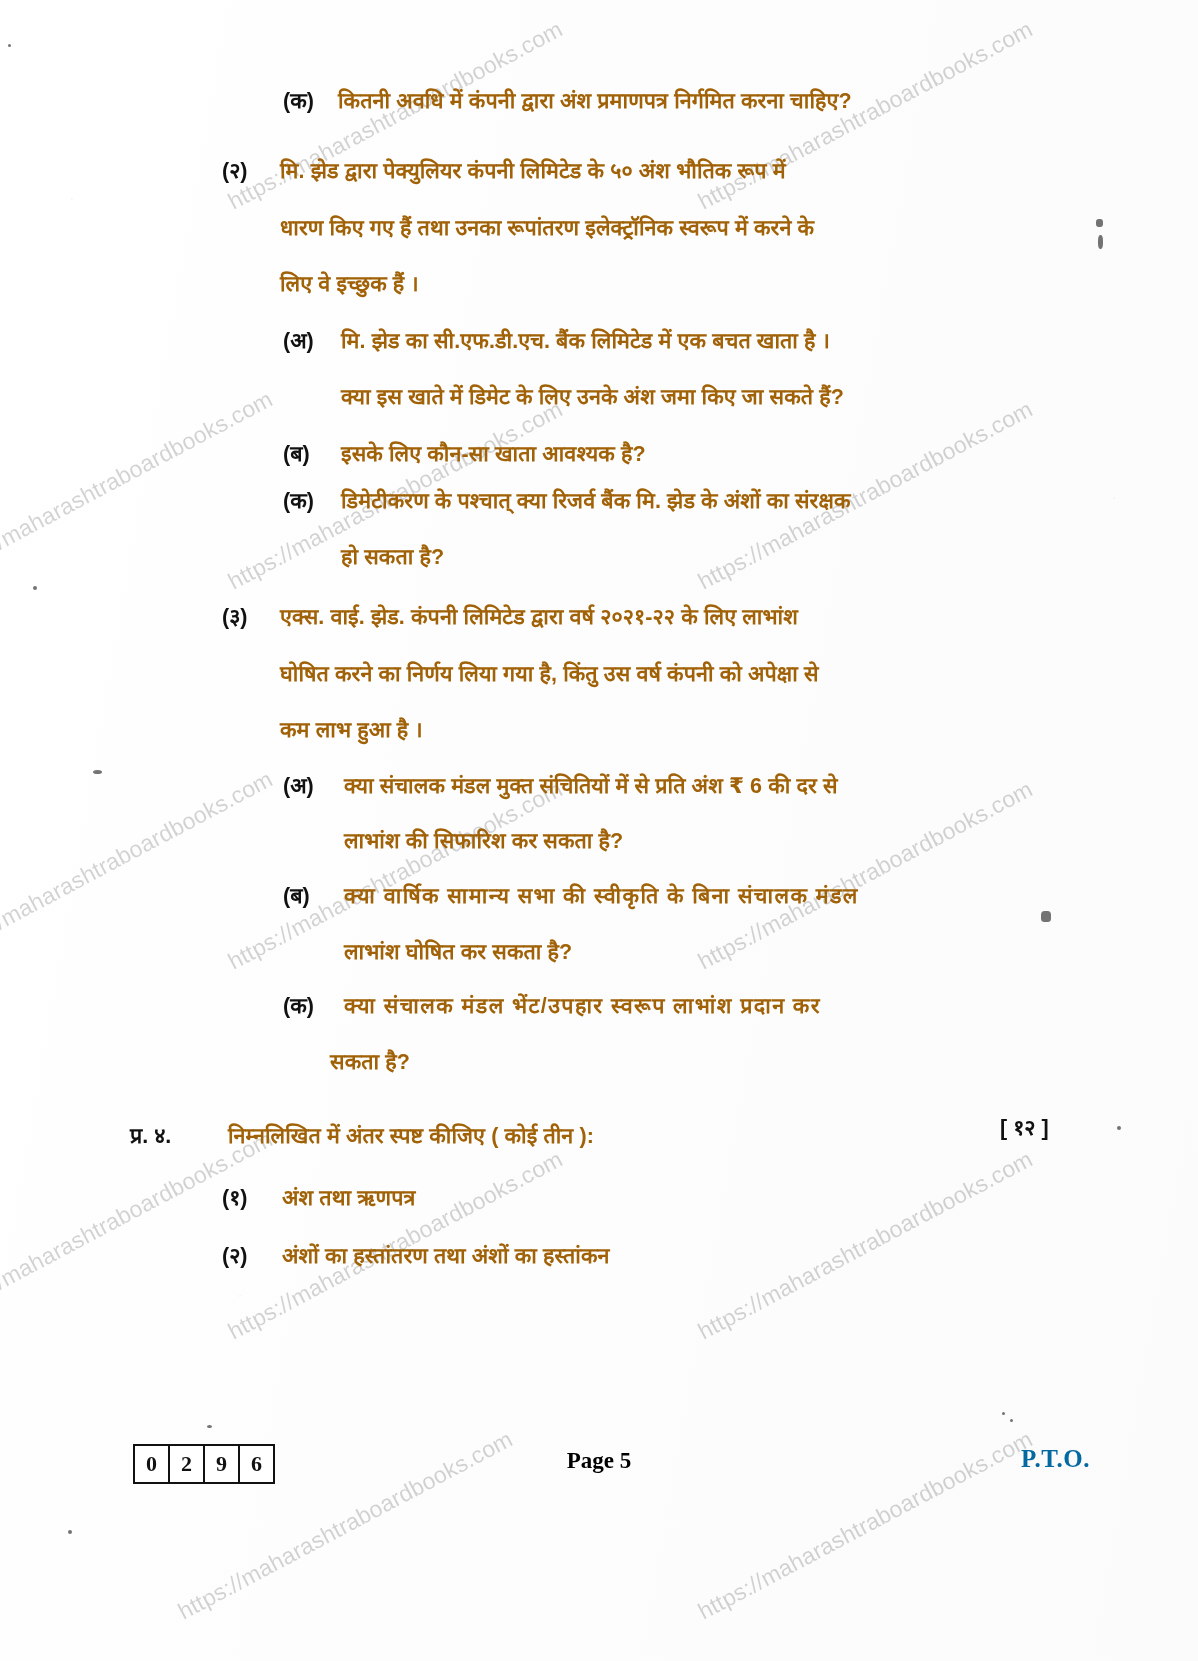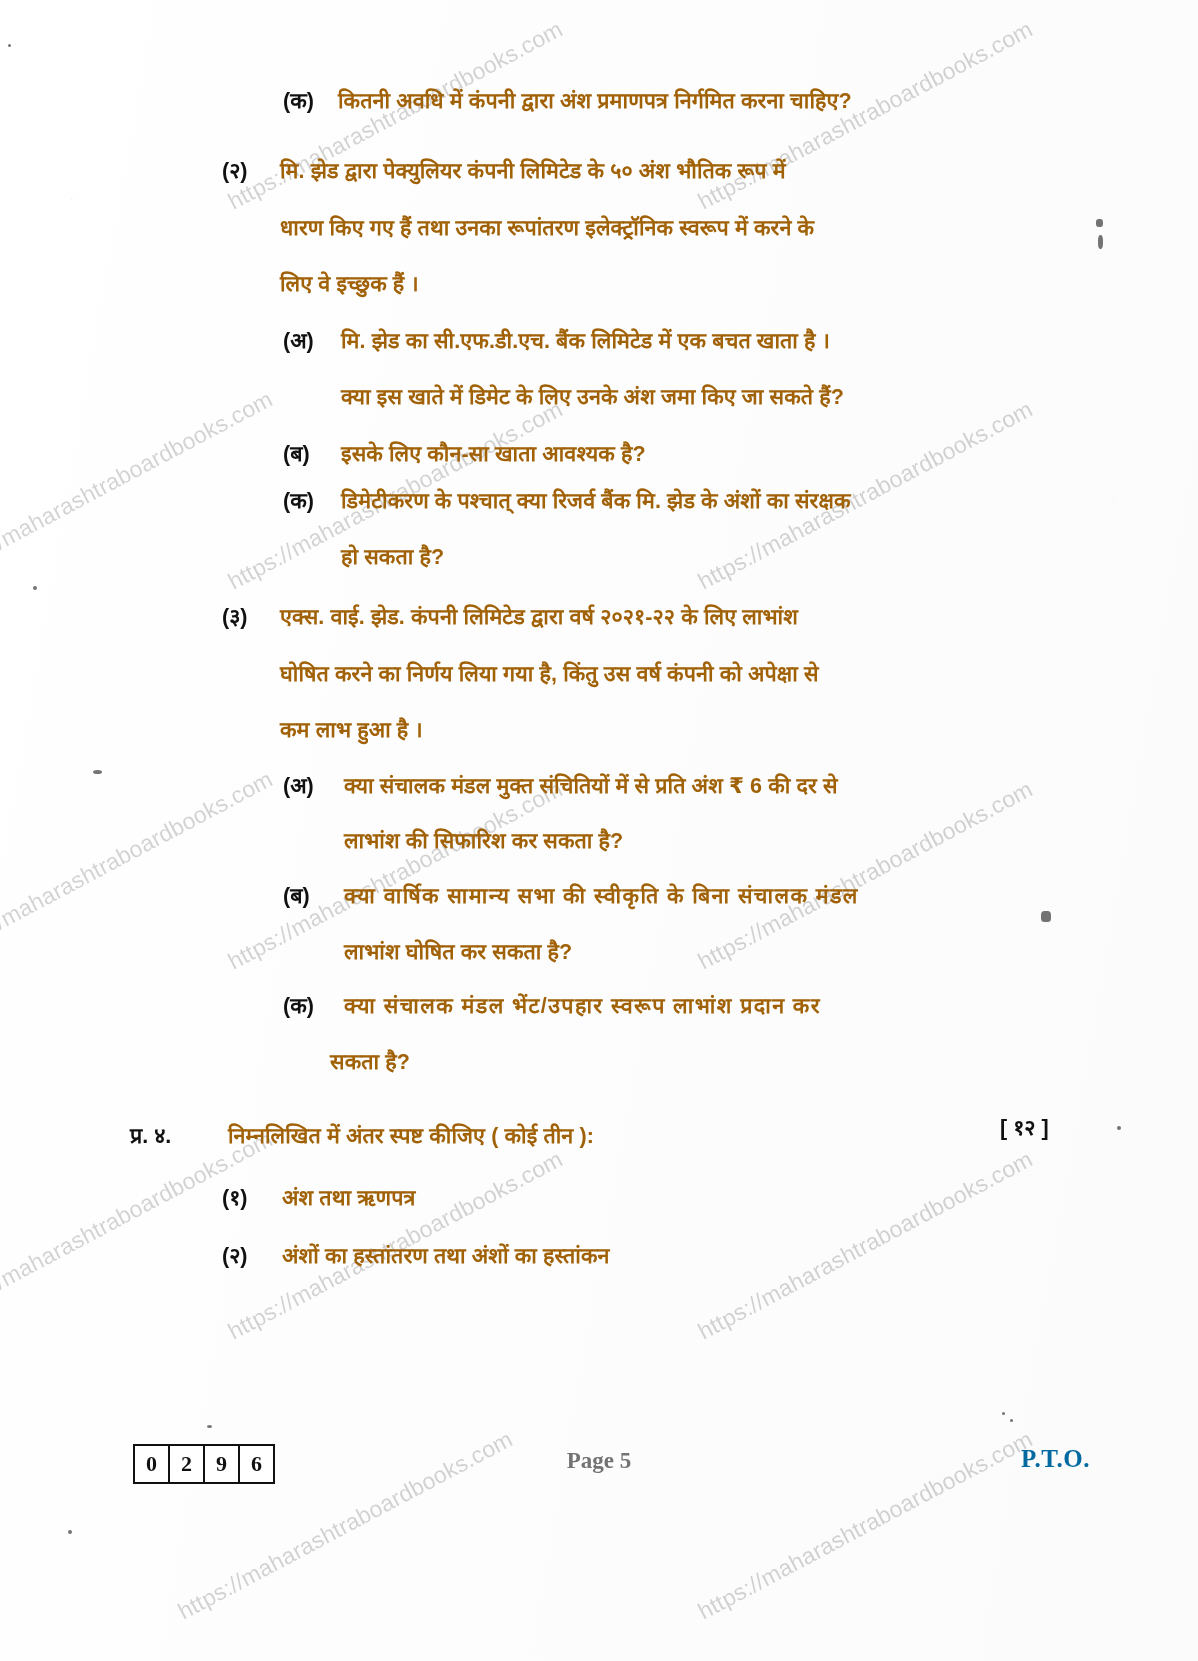--- a/index.html
+++ b/index.html
@@ -125,21 +125,21 @@
 
   .page-label {
     position: absolute;
     left: 0;
     top: 1448px;
     width: 1198px;
     text-align: center;
     font-family: "Liberation Serif", "DejaVu Serif", serif;
     font-weight: 700;
     font-size: 23px;
-    color: #737373;
+    color: #000000;
   }
   .pto {
     position: absolute;
     right: 108px;
     top: 1445px;
     font-family: "Liberation Serif", "DejaVu Serif", serif;
     font-weight: 700;
     font-size: 25px;
     letter-spacing: .5px;
     color: #0369a1;

